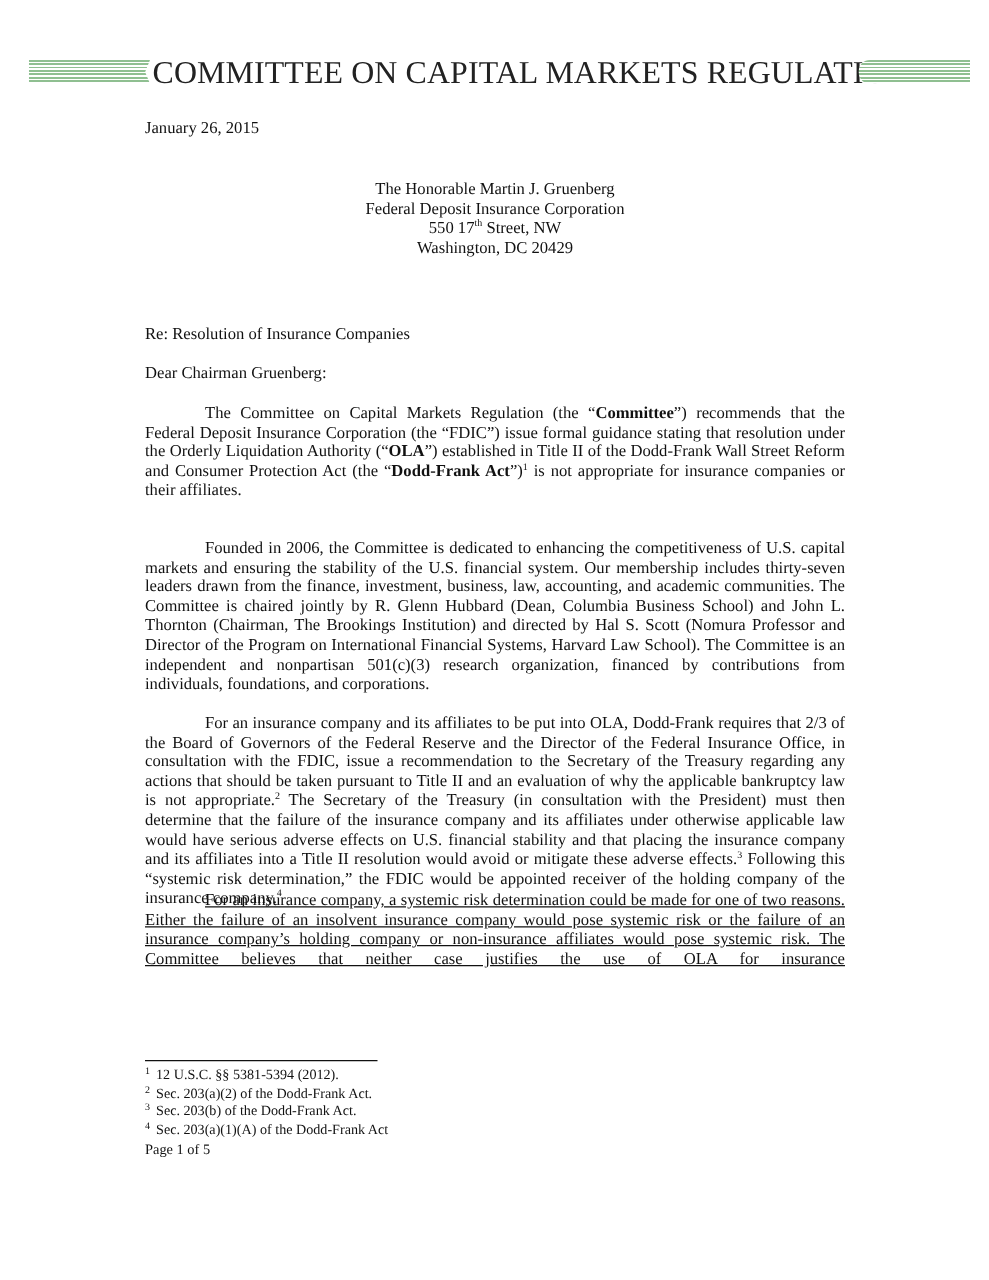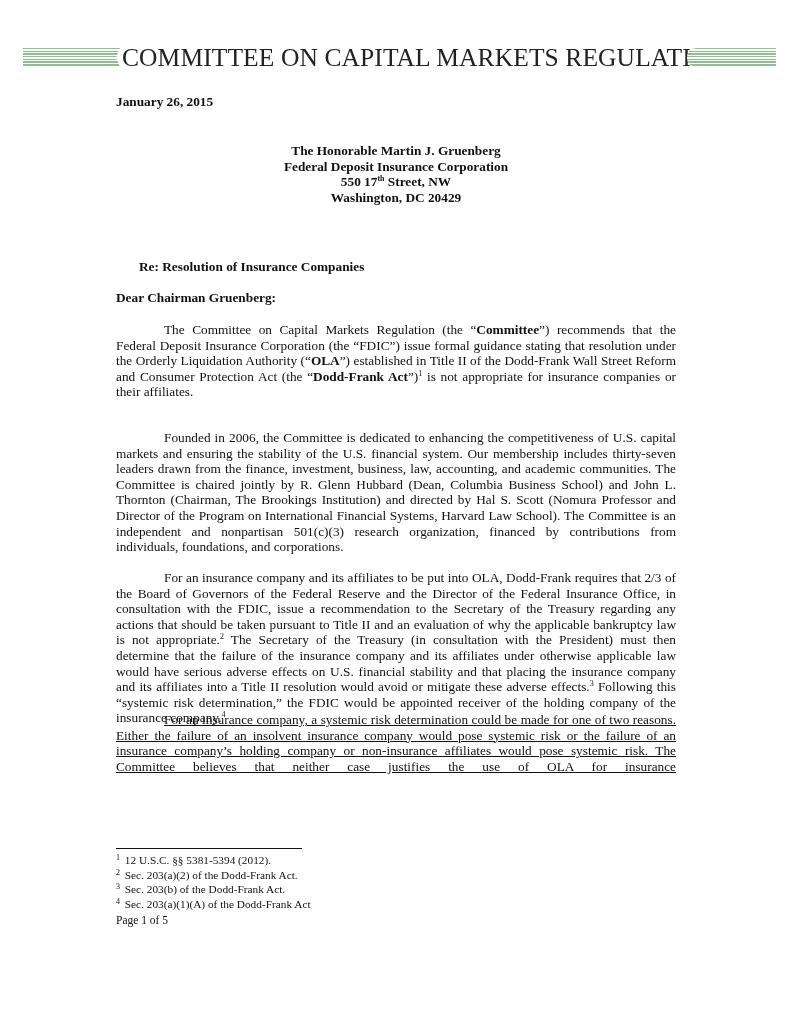--- a/index.html
+++ b/index.html
@@ -5,25 +5,25 @@
   html, body { margin: 0; padding: 0; background: #ffffff; }
   body { width: 791px; height: 1024px; position: relative; overflow: hidden; font-family: "Liberation Serif", "DejaVu Serif", serif; color: #111; }
   .header { position: absolute; top: 44px; left: 22px; width: 755px; height: 28px; }
   .stripes-left { position: absolute; left: 1px; top: 4px; width: 97px; height: 19px;
     background: repeating-linear-gradient(to bottom, #8fbf91 0px, #8fbf91 1.4px, #ffffff 1.4px, #ffffff 2.7px);
     clip-path: polygon(0 0, 100% 0, 96% 50%, 100% 100%, 0 100%); }
   .stripes-right { position: absolute; left: 665px; top: 4px; width: 89px; height: 19px;
     background: repeating-linear-gradient(to bottom, #8fbf91 0px, #8fbf91 1.4px, #ffffff 1.4px, #ffffff 2.7px);
     border-radius: 9px 0 0 9px; }
   .header-title { position: absolute; left: 100px; top: 0px; width: 562px; text-align: center; font-size: 25.5px; letter-spacing: 0.1px; color: #222; line-height: 28px; white-space: nowrap; }
-  .page { position: absolute; left: 116px; width: 560px; font-size: 13.3px; line-height: 15.6px; font-weight: bold; }
+  .page { position: absolute; left: 116px; width: 560px; font-size: 13.3px; line-height: 15.6px; }
   .date { top: 94px; }
   .address { top: 143px; }
   .address div { white-space: nowrap; text-align: center; }
-  .re { top: 259px; margin-left: 23px; }
+  .re { top: 259px; }
   .salutation { top: 290px; }
   .para { position: absolute; left: 116px; width: 560px; font-size: 13.3px; line-height: 15.6px; text-align: justify; text-align-last: left; }
   .para .indent { display: inline-block; width: 48px; }
   .p1 { top: 322px; }
   .p2 { top: 430px; }
   .p3 { top: 570px; }
   .p4 { top: 712px; text-decoration: underline; }
   .p4 { text-align-last: justify; }
   sup { font-size: 8px; line-height: 0; vertical-align: 5px; }
   b { font-weight: bold; font-family: Liberation Serif, serif; }

